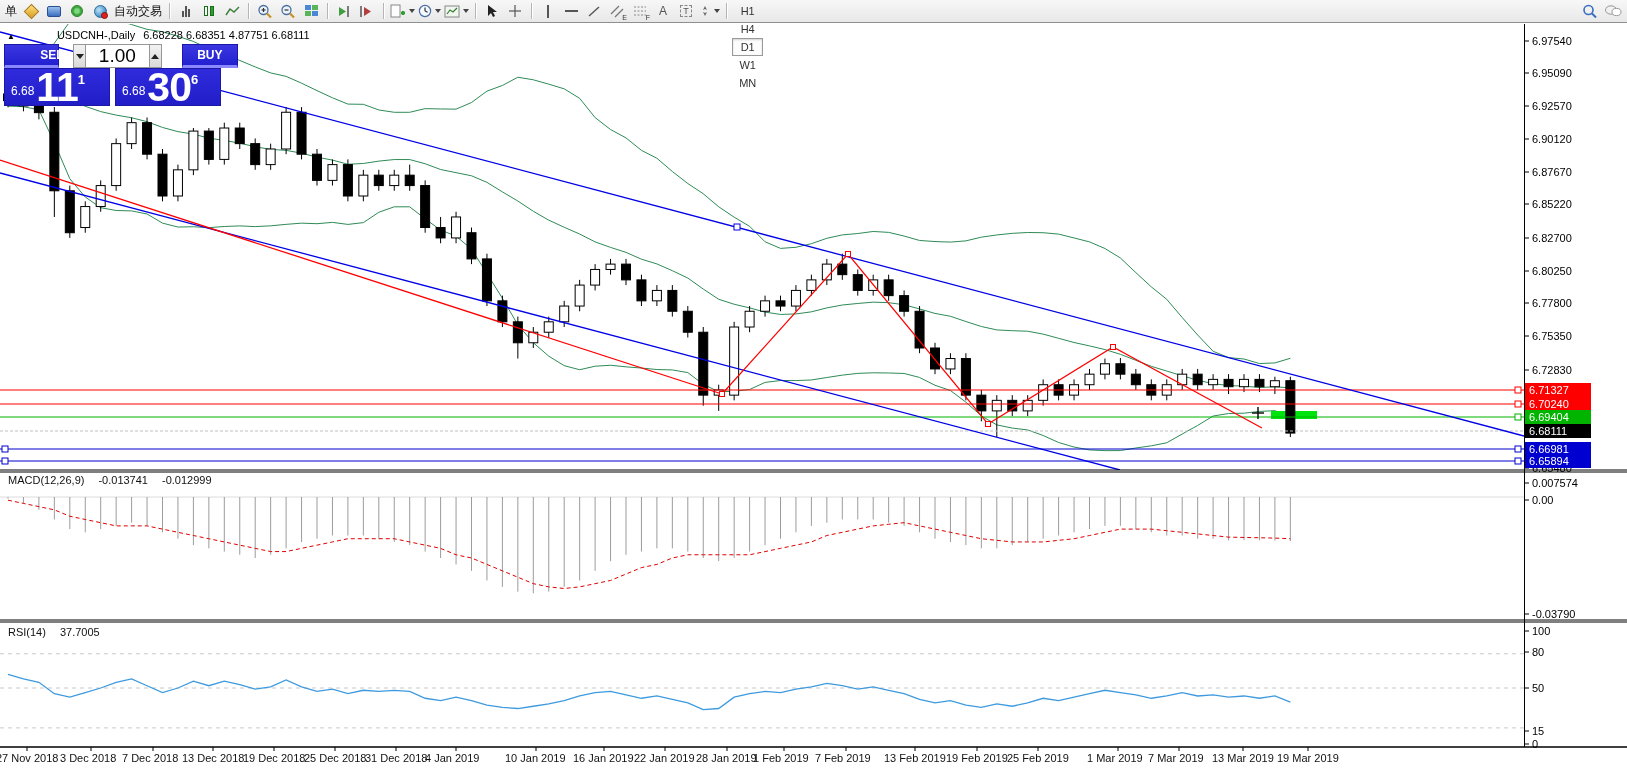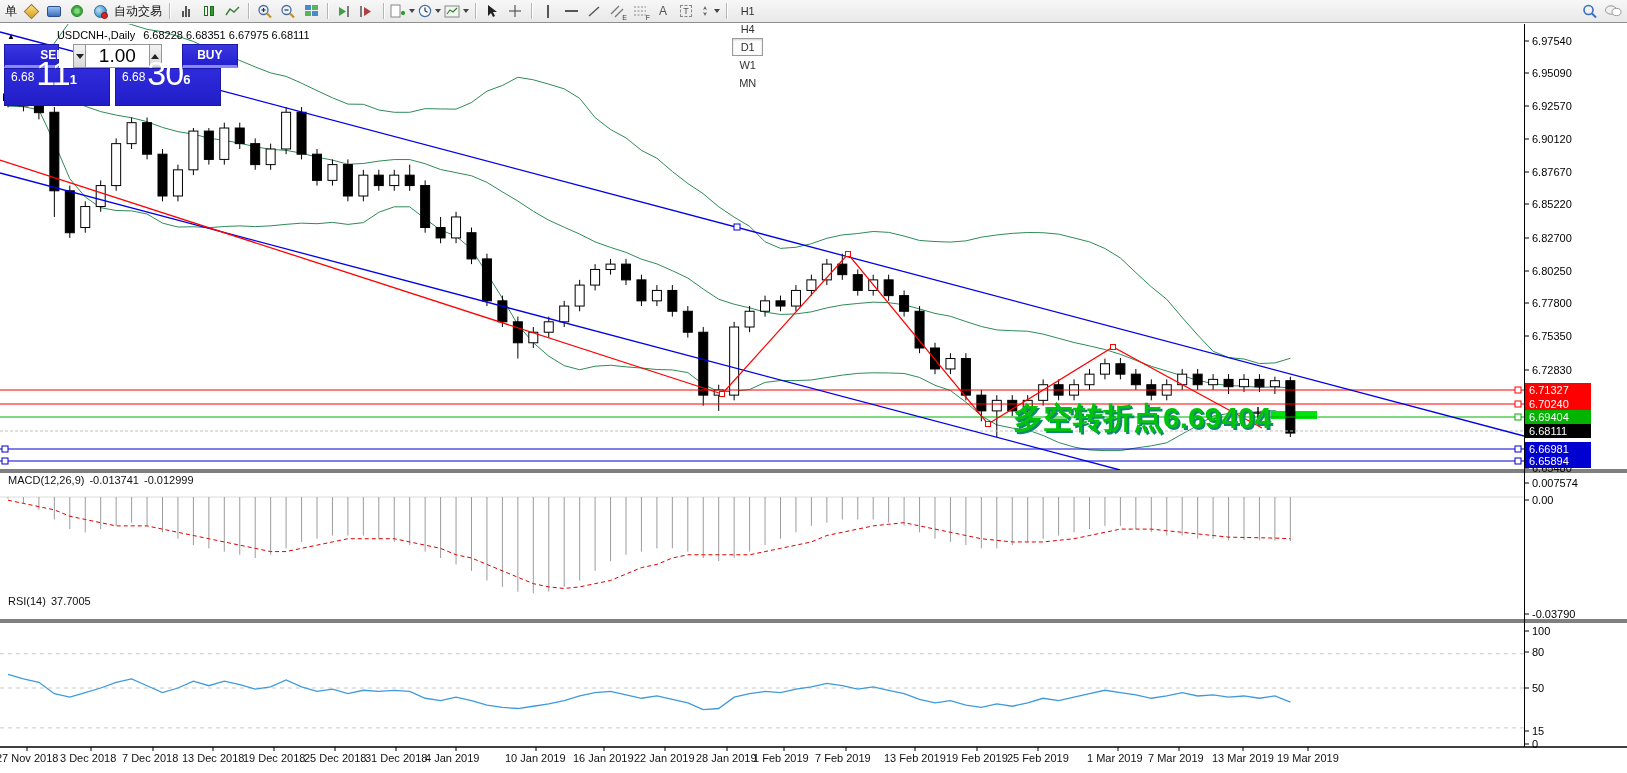--- a/index.html
+++ b/index.html
@@ -54,31 +54,31 @@
   #sell-btn { width:55px; margin-right:14px;padding-left:48px; }
   #buy-btn  { width:70px; margin-left:20px; }
   .spin { width:16px; background:linear-gradient(#f2f2f2,#d9d9d9); border:1px solid #979797;
     display:flex; align-items:center; justify-content:center; }
   .spin .tri-dn { width:0; height:0; border-left:4px solid transparent; border-right:4px solid transparent; border-top:5px solid #222; }
   .spin .tri-up { width:0; height:0; border-left:4px solid transparent; border-right:4px solid transparent; border-bottom:5px solid #222; }
   #vol-input { width:78px; background:#fff; border:1px solid #979797; border-left:none; border-right:none;
     font-size:19px; color:#000; text-align:center; line-height:22px; }
   .tp-row2 { display:flex; margin-top:0; }
   .quote { width:106px; height:38px; background:linear-gradient(#2f2bdc,#211ec8); border:1px solid #1b18a6;
-    color:#fff; display:flex; align-items:flex-end; padding:2px 4px 17px 6px; }
+    color:#fff; display:flex; align-items:flex-end; padding:2px 4px 3px 6px; }
   .quote + .quote { margin-left:5px; }
   .q-small { font-size:12px; margin-right:2px; margin-bottom:4px; }
-  .q-big { font-size:34px; font-weight:400; line-height:30px; letter-spacing:-1px; }
+  .q-big { font-size:41px; font-weight:700; line-height:30px; letter-spacing:-1px; }
   .q-sup { font-size:13px; font-weight:600; margin-top:1px; }
 
   
   .ind-label { position:absolute; z-index:2; font-size:11px; color:#111; white-space:nowrap; }
   #macd-label { left:8px; top:474px; }
-  #rsi-label { left:8px; top:595px; }
-  .ind-label span { margin-right:5px; }
+  #rsi-label { left:8px; top:626px; }
+  .ind-label span { margin-right:14px; }
 
   
   #annotation { position:absolute; left:1013px; top:398px; z-index:2; font-size:30px; font-weight:bold;
     color:#00C40A; text-shadow:2px 2px 0 #0d8a6e; letter-spacing:0; white-space:nowrap; }
 </style>
 </head>
 <body>
 
 <div id="stage">
 
@@ -646,21 +646,21 @@
       <line x1="1118" y1="747" x2="1118" y2="751" stroke="#000" stroke-width="1"></line>
       <text x="1148" y="762" font-size="11" fill="#111" font-family="Liberation Sans, sans-serif">7 Mar 2019</text>
       <line x1="1179" y1="747" x2="1179" y2="751" stroke="#000" stroke-width="1"></line>
       <text x="1212" y="762" font-size="11" fill="#111" font-family="Liberation Sans, sans-serif">13 Mar 2019</text>
       <line x1="1243" y1="747" x2="1243" y2="751" stroke="#000" stroke-width="1"></line>
       <text x="1277" y="762" font-size="11" fill="#111" font-family="Liberation Sans, sans-serif">19 Mar 2019</text>
       <line x1="1308" y1="747" x2="1308" y2="751" stroke="#000" stroke-width="1"></line>
     </svg>
 
   <div id="title-line">
-    <span class="tri">▲</span><span class="sym">USDCNH-,Daily</span><span>6.68228 6.68351 6.67975 6.68111</span>
+    <span class="tri">▲</span><span class="sym">USDCNH-,Daily</span><span>6.68228 6.68351 4.87751 6.68111</span>
   </div>
 
   <div id="trade-panel">
     <div class="tp-row1">
       <div class="tp-btn" id="sell-btn">SELL</div>
       <div class="spin">
           <span class="tri-dn"></span>
         </div>
       <div id="vol-input">1.00</div>
       <div class="spin">
@@ -682,14 +682,13 @@
     </div>
   </div>
 
   <div class="ind-label" id="macd-label">
     <span>MACD(12,26,9)</span><span>-0.013741</span><span>-0.012999</span>
   </div>
   <div class="ind-label" id="rsi-label">
     <span>RSI(14)</span><span>37.7005</span>
   </div>
 
-  <div id="annotation">多空转折点6.69404</div>
 </div>
 
 </body></html>

